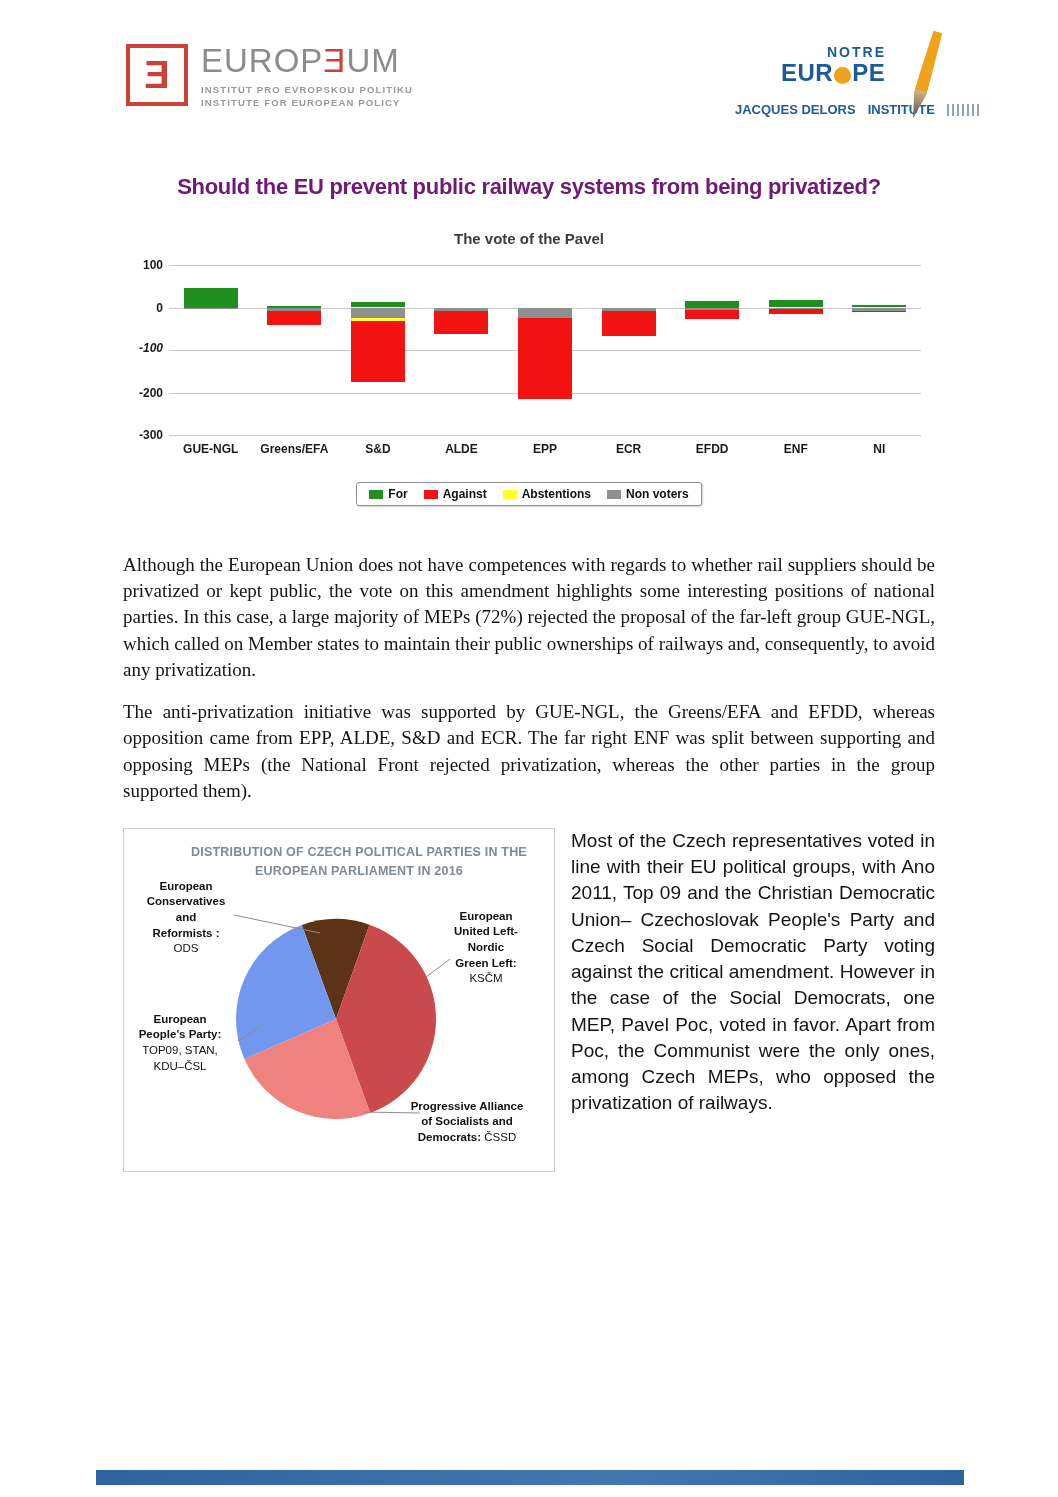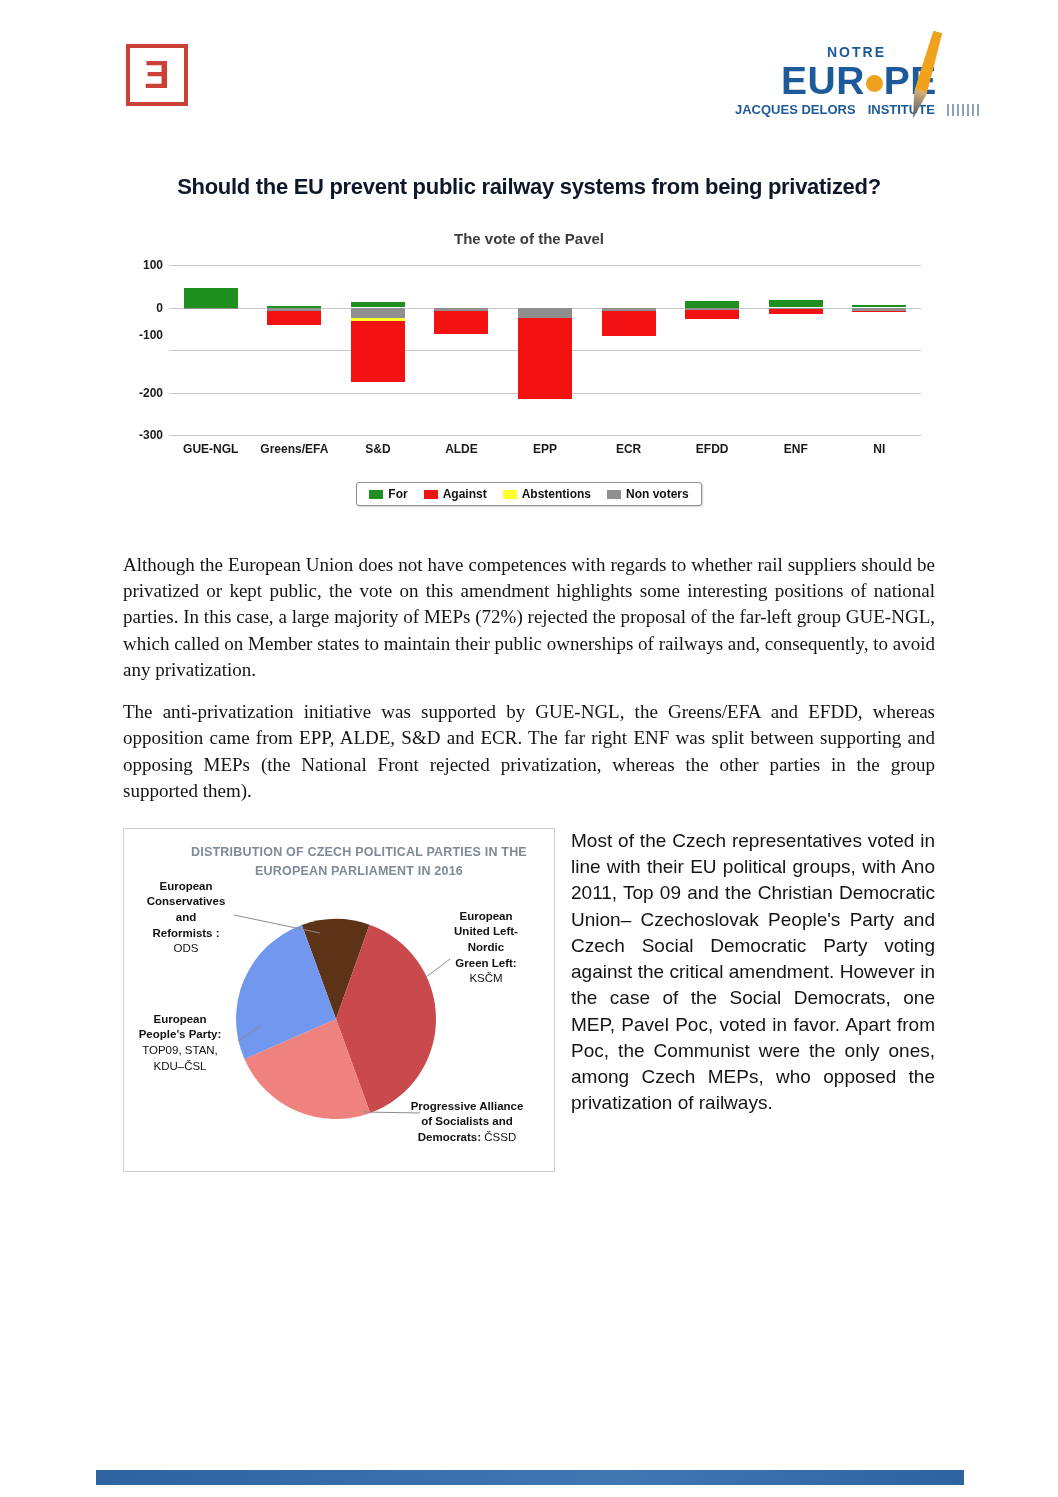--- a/index.html
+++ b/index.html
@@ -10,29 +10,29 @@
   .logo-europeum{display:flex;gap:13px;align-items:flex-start;}
   .eu-box{width:54px;height:54px;border:4px solid var(--accent-red,#cc4137);display:flex;align-items:center;justify-content:center;}
   .eu-box span{font-size:38px;font-weight:bold;color:var(--accent-red,#cc4137);line-height:1;}
   .eu-word{font-size:33px;color:#8c8c8e;letter-spacing:1px;line-height:1;}
   .eu-red{color:var(--accent-red,#cc4137);}
   .eu-sub{font-size:9.5px;color:#97989a;letter-spacing:1.15px;font-weight:bold;}
   .eu-sub.first{margin-top:7px;}
   .eu-sub.second{margin-top:2px;}
   .logo-notre{position:relative;width:205px;height:92px;margin-top:0;}
   .ne-notre{position:absolute;top:0;left:46px;font-size:14px;font-weight:bold;color:var(--brand-blue,#1d5a99);letter-spacing:2px;}
-  .ne-europe{position:absolute;top:15px;left:0;font-size:39px;font-weight:bold;color:var(--brand-blue,#1d5a99);display:flex;align-items:center;letter-spacing:.5px;text-align:right;}
+  .ne-europe{position:absolute;top:15px;left:0;font-size:24px;font-weight:bold;color:var(--brand-blue,#1d5a99);display:flex;align-items:center;letter-spacing:.5px;text-align:right;}
   .ne-dot{width:17px;height:17px;border-radius:50%;background:var(--brand-orange,#f0a21c);margin:4px 1px 0;display:inline-block;}
   .ne-line3{position:absolute;top:58px;left:-46px;display:flex;align-items:center;gap:12px;font-size:13px;font-weight:bold;color:var(--brand-blue,#1d5a99);white-space:nowrap;}
   .barcode{width:34px;height:12px;background:repeating-linear-gradient(90deg,#8fa3b8 0 2px,transparent 2px 5px);}
   .pencil{position:absolute;top:-14px;right:54px;width:13px;height:90px;z-index:2;
           background:linear-gradient(var(--brand-orange,#f0a21c) 0%,var(--brand-orange,#f0a21c) 68%,#d9b27a 68%,#6b6b6b 92%);
           clip-path:polygon(15% 0,85% 0,100% 70%,50% 100%,0 70%);transform:rotate(16deg);}
   
-  .main-title{text-align:center;font-size:22px;font-weight:bold;letter-spacing:-.3px;color:#0f172a;margin:38px 0 0;}
+  .main-title{text-align:center;font-size:22px;font-weight:bold;letter-spacing:-.3px;color:#701a75;margin:38px 0 0;}
   .chart-subtitle{text-align:center;font-weight:bold;font-size:15px;color:#3d3d3d;margin:30px 0 18px;}
   .chart-wrap{width:812px;margin:10px auto;}
   .plot{position:relative;height:170px;margin-left:46px;width:752px;}
   .gridline{position:absolute;left:0;width:752px;height:1px;background:#c9c9c9;}
   .ylabel{position:absolute;left:-46px;width:40px;text-align:right;font-size:12px;font-weight:bold;color:#1a1a1a;transform:translateY(-50%);}
   .seg{position:absolute;}
   .xlabels{display:flex;margin-left:46px;width:752px;margin-top:7px;}
   .xlabel{flex:1;text-align:center;font-size:12px;font-weight:bold;color:#1a1a1a;}
   .legend-row{display:flex;justify-content:center;margin-top:26px;}
   .legend{display:flex;gap:16px;align-items:center;border:1px solid #8f8f8f;border-radius:3px;padding:4px 12px;background:#fff;box-shadow:1px 1px 2px rgba(0,0,0,.18);}
@@ -63,20 +63,25 @@
 </head>
 <body>
 
 <div class="page">
 
   <div class="header">
     <div class="logo-europeum">
       <div class="eu-box">
         <span>Ǝ</span>
       </div>
+      <div class="eu-text">
+        <div class="eu-word"><span>EUROP</span><span class="eu-red">Ǝ</span><span>UM</span></div>
+        <div class="eu-sub first">INSTITUT PRO EVROPSKOU POLITIKU</div>
+        <div class="eu-sub second">INSTITUTE FOR EUROPEAN POLICY</div>
+      </div>
     </div>
 
     <div class="logo-notre">
       <div class="pencil"></div>
       <div class="ne-notre">NOTRE</div>
       <div class="ne-europe">
         <span>EUR</span>
           <span class="ne-dot"></span>
           <span>PE</span>
       </div>
@@ -92,21 +97,21 @@
 
   <section>
     <div class="chart-subtitle">The vote of the Pavel</div>
     <div class="chart-wrap">
       <div class="plot" id="bar-plot">
           <div class="gridline" style="top: 0px;"></div>
           <div class="ylabel" style="top: 0px;">100</div>
           <div class="gridline" style="top: 42.5px;"></div>
           <div class="ylabel" style="top: 42.5px;">0</div>
           <div class="gridline" style="top: 85px;"></div>
-          <div class="ylabel" style="top: 70px;">-100</div>
+          <div class="ylabel" style="top: 83px; font-style: italic;">-100</div>
           <div class="gridline" style="top: 127.5px;"></div>
           <div class="ylabel" style="top: 127.5px;">-200</div>
           <div class="gridline" style="top: 170px;"></div>
           <div class="ylabel" style="top: 170px;">-300</div>
           <div class="seg" style="left: 14.7778px; top: 23.375px; width: 54px; height: 19.125px; background: rgb(31, 143, 31);"></div>
           <div class="seg" style="left: 14.7778px; top: 42.5px; width: 54px; height: 1.7px; background: rgb(143, 143, 143);"></div>
           <div class="seg" style="left: 98.3333px; top: 41.225px; width: 54px; height: 1.5px; background: rgb(31, 143, 31);"></div>
           <div class="seg" style="left: 98.3333px; top: 42.5px; width: 54px; height: 3.4px; background: rgb(143, 143, 143);"></div>
           <div class="seg" style="left: 98.3333px; top: 45.9px; width: 54px; height: 14.025px; background: rgb(242, 18, 18);"></div>
           <div class="seg" style="left: 181.889px; top: 37.4px; width: 54px; height: 5.1px; background: rgb(31, 143, 31);"></div>

